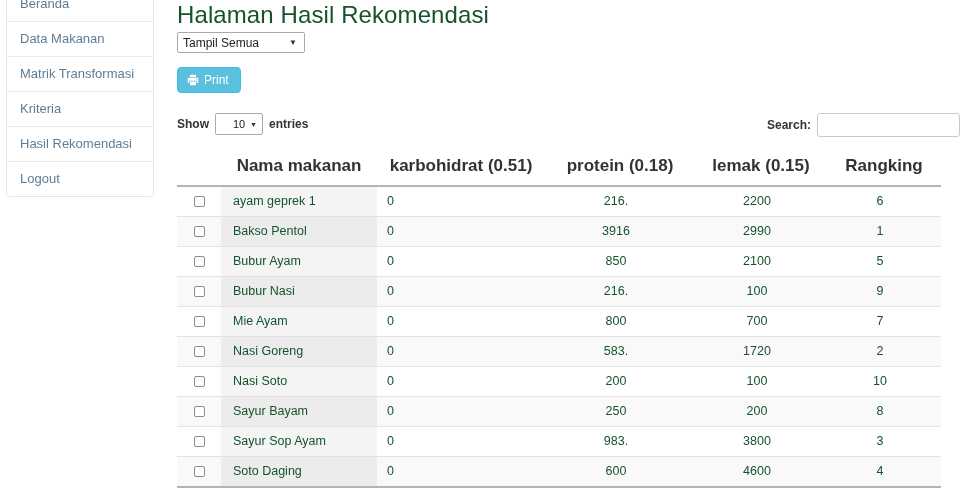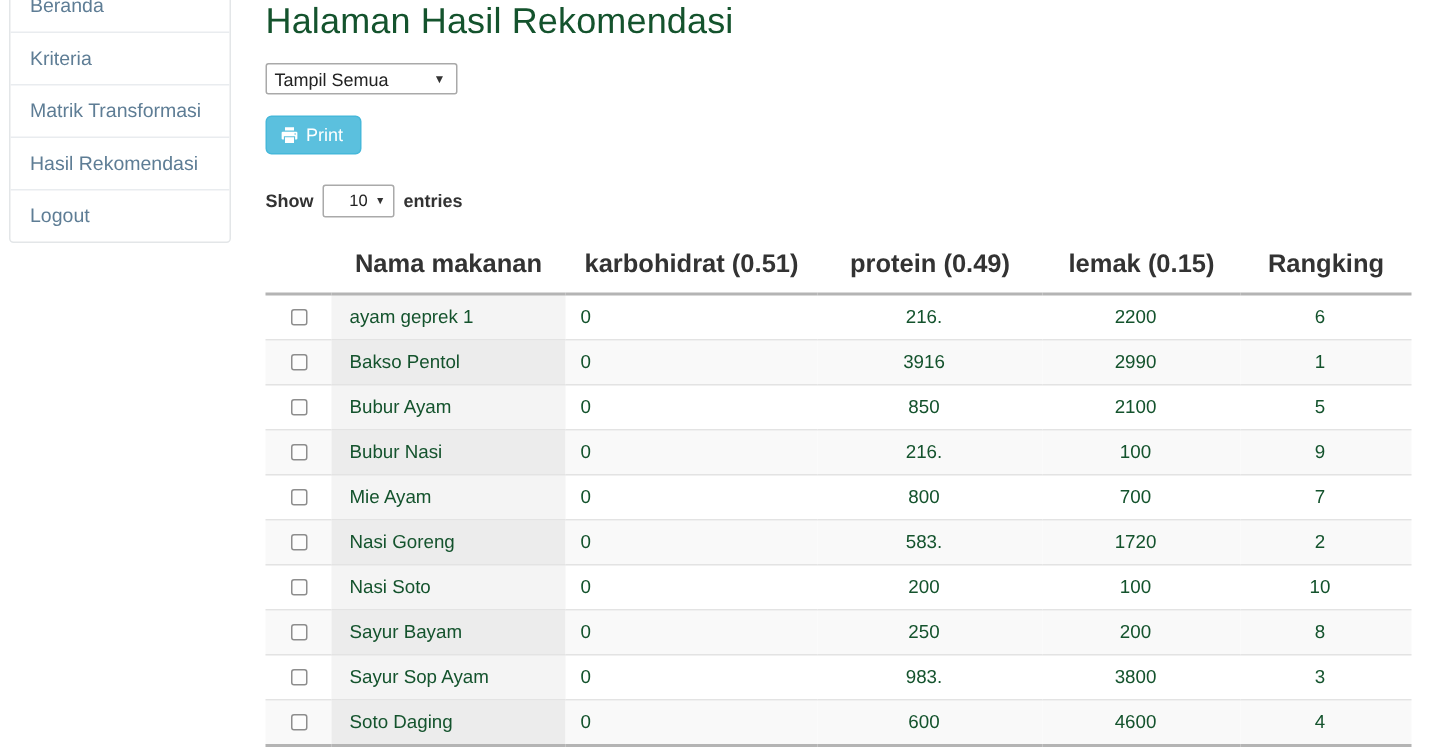--- a/index.html
+++ b/index.html
@@ -56,21 +56,21 @@
     font-weight: normal;
     color: #14532d;
     margin: 0;
     padding: 0 0 0 2px;
     line-height: 30px;
     letter-spacing: .1px;
   }
 
   
   .tampil-select {
-    margin-top: 12px;
+    margin-top: 2px;
     margin-left: 2px;
     width: 128px;
     height: 21px;
     border: 1px solid #a9a9a9;
     background: #ffffff;
     border-radius: 2px;
     font-size: 12px;
     color: #222;
     display: flex;
     align-items: center;
@@ -236,22 +236,23 @@
     color: #4c4c4c;
   }
 </style>
 </head>
 <body>
 
 <div id="app">
 
   <nav id="sidebar">
     <a class="nav-item">Beranda</a>
+    <a class="nav-item">Data Makanan</a>
+    <a class="nav-item">Matrik Transformasi</a>
     <a class="nav-item">Kriteria</a>
-    <a class="nav-item">Matrik Transformasi</a>
     <a class="nav-item">Hasil Rekomendasi</a>
     <a class="nav-item">Logout</a>
   </nav>
 
   <div id="main">
 
     <h1 id="page-title">Halaman Hasil Rekomendasi</h1>
 
     <div class="tampil-select">
       <span>Tampil Semua</span>
@@ -272,29 +273,33 @@
     <div class="table-controls">
       <div class="length-box">
         <span>Show</span>
         <span class="len-select">
           <span>10</span>
           <span class="caret">▼</span>
         </span>
         <span>entries</span>
       </div>
 
+      <div class="search-box">
+        <span>Search:</span>
+        <input class="search-input" type="text" value="" placeholder="" style="">
+      </div>
     </div>
 
     <table class="data-table">
       <thead>
         <tr>
           <th class="col-check"></th>
           <th class="col-nama">Nama makanan</th>
           <th class="col-karbo">karbohidrat (0.51)</th>
-          <th class="col-prot">protein (0.49)</th>
+          <th class="col-prot">protein (0.18)</th>
           <th class="col-lemak">lemak (0.15)</th>
           <th class="col-rank">Rangking</th>
         </tr>
       </thead>
       <tbody id="table-body">
           <tr class="even">
             <td class="cell-check"><span class="row-check"></span></td>
             <td class="cell-nama">ayam geprek 1</td>
             <td class="cell-karbo">0</td>
             <td class="cell-prot">216.</td>

